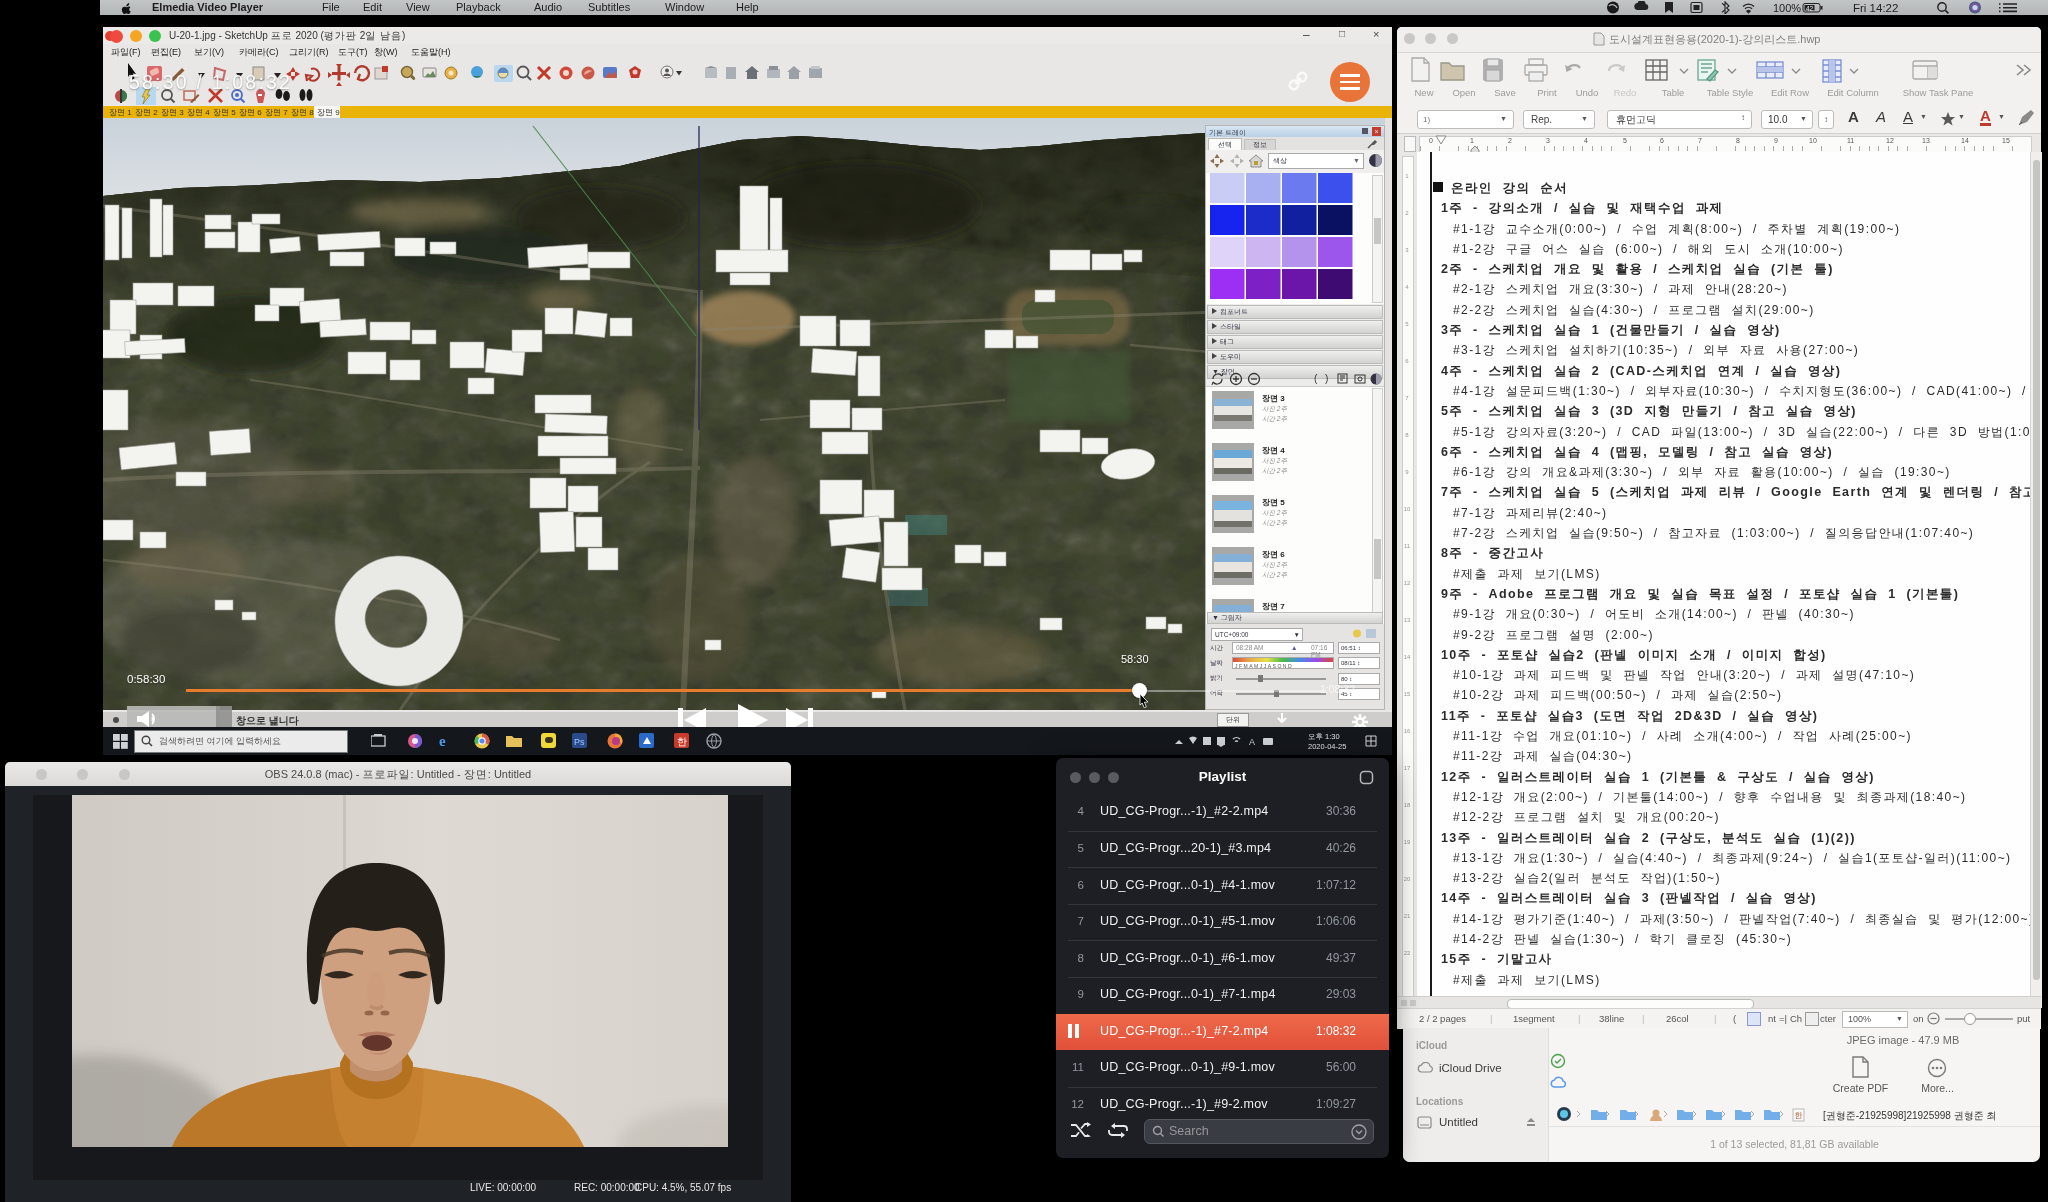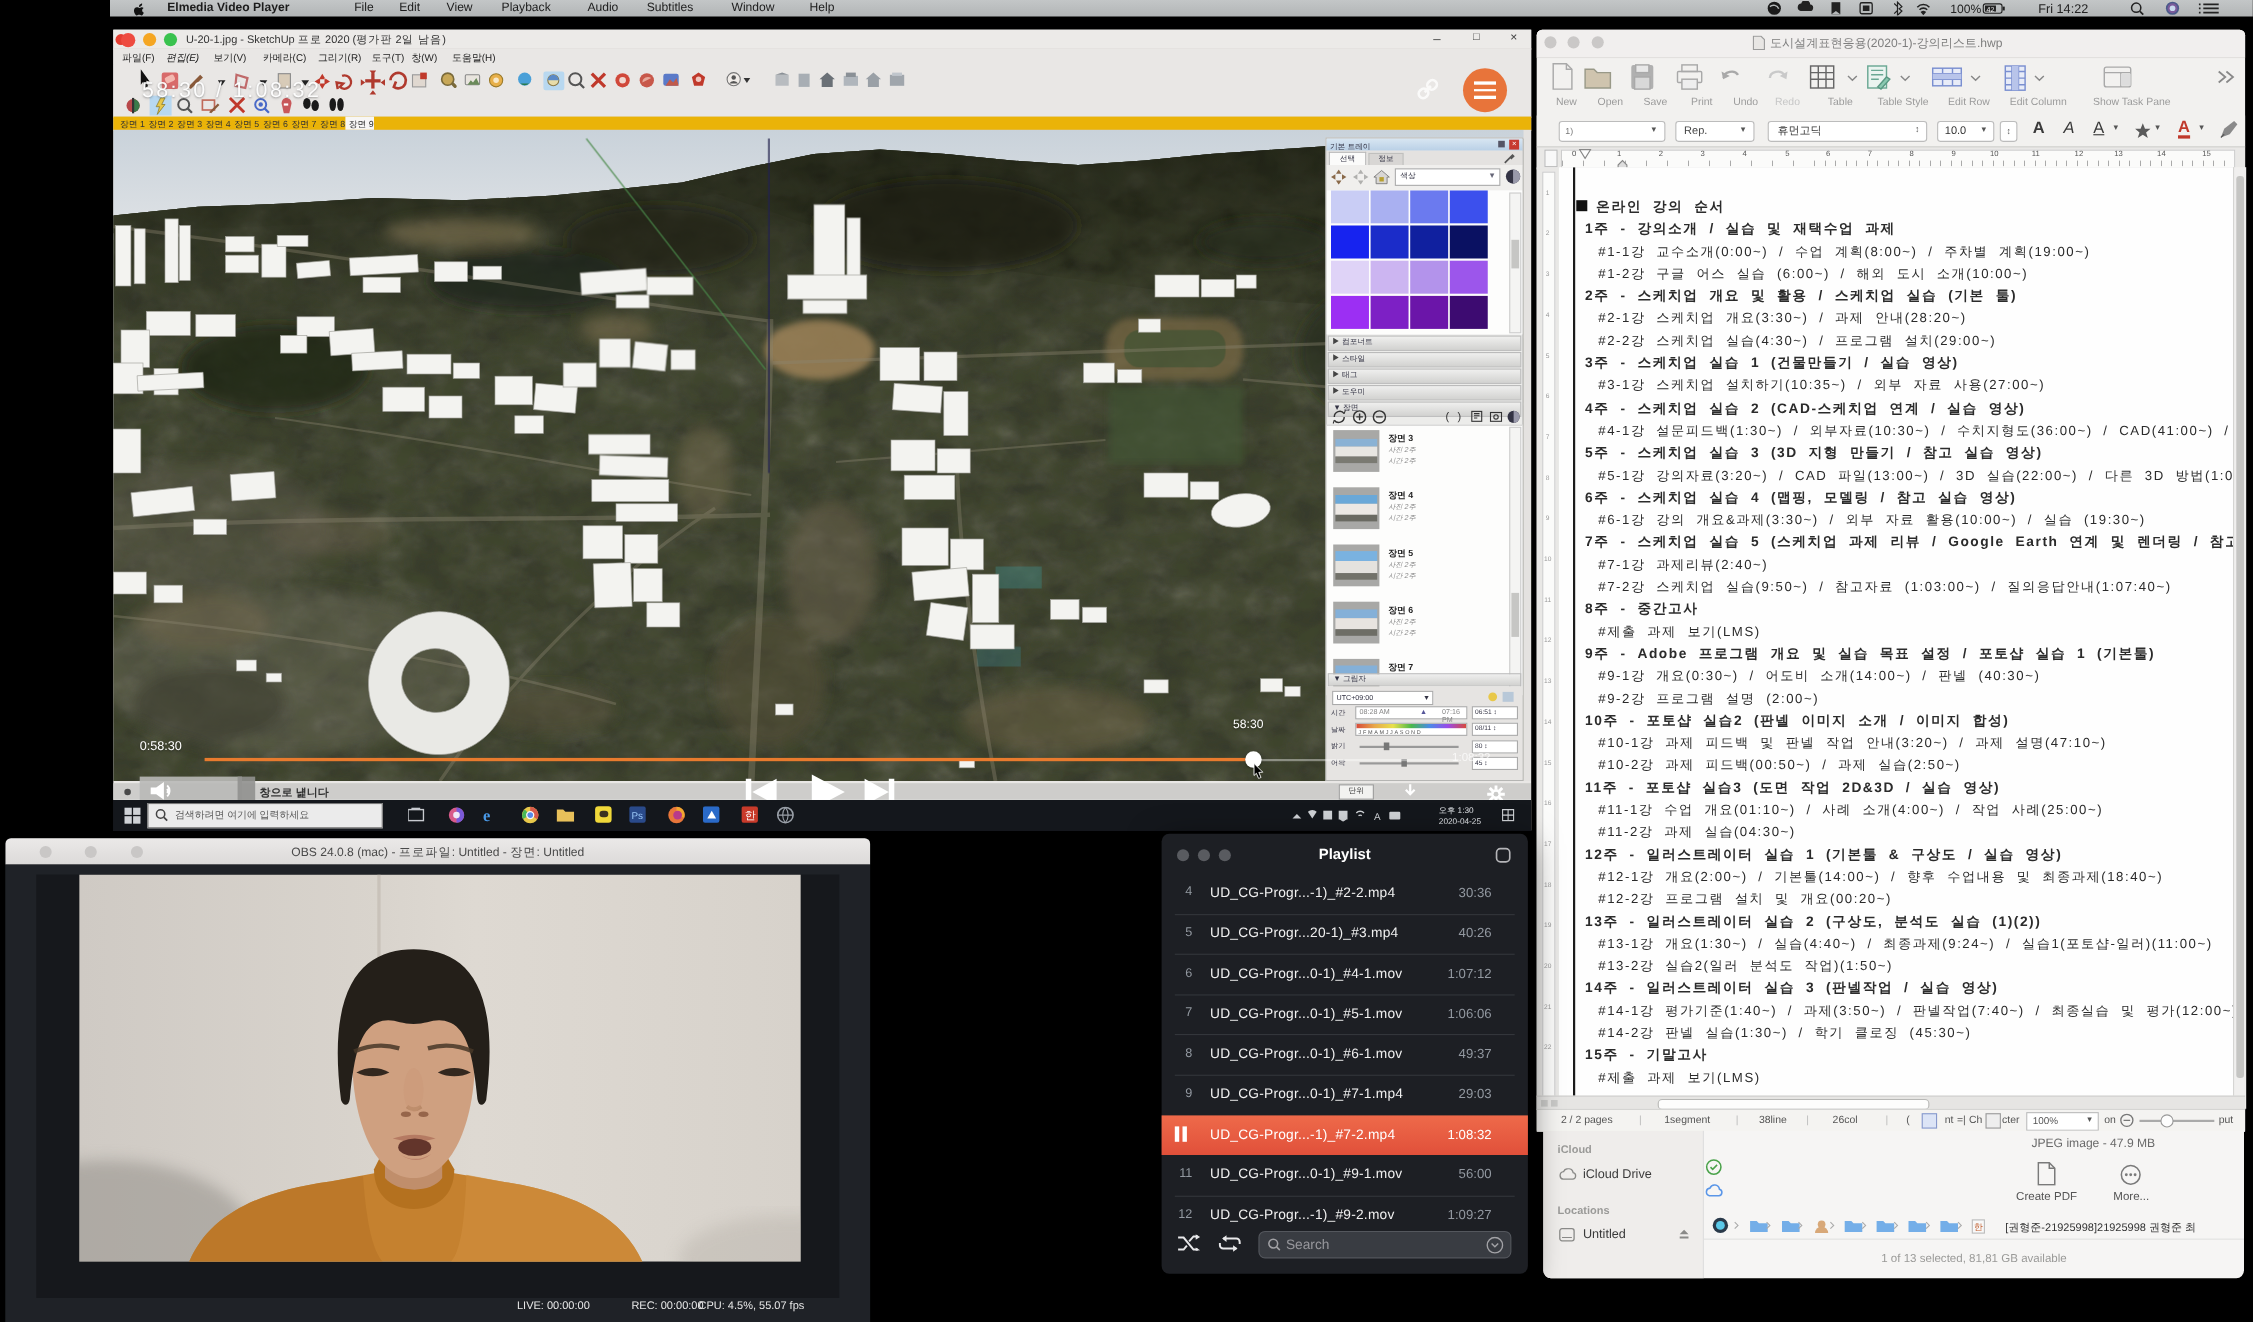--- a/index.html
+++ b/index.html
@@ -73,21 +73,21 @@
   <div class="tl" style="left:27px;top:3px;width:12px;height:12px;background:#f5a623;"></div>
   <div class="tl" style="left:46px;top:3px;width:12px;height:12px;background:#39c24e;"></div>
   <span class="txt" style="left:66px;top:2px;font-size:10px;color:#333;">U-20-1.jpg - SketchUp <span class="ko">프로</span> 2020 (<span class="ko">평가판</span> 2<span class="ko">일 남음</span>)</span>
   <span class="txt" style="left:1200px;top:1px;font-size:12px;color:#444;">–</span>
   <span class="txt" style="left:1236px;top:1px;font-size:10px;color:#444;">□</span>
   <span class="txt" style="left:1270px;top:1px;font-size:11px;color:#444;">×</span>
  </div>
 
  <div class="abs" style="left:0;top:17px;width:1289px;height:15px;background:#e9e7e5;font-size:9px;color:#222;">
   <span class="txt" style="left:8px;top:2px;">파일(F)</span>
-  <span class="txt" style="left:48px;top:2px;font-style:italic;">편집(E)</span>
+  <span class="txt" style="left:48px;top:2px;">편집(E)</span>
   <span class="txt" style="left:91px;top:2px;">보기(V)</span>
   <span class="txt" style="left:136px;top:2px;">카메라(C)</span>
   <span class="txt" style="left:186px;top:2px;">그리기(R)</span>
   <span class="txt" style="left:235px;top:2px;">도구(T)</span>
   <span class="txt" style="left:271px;top:2px;">창(W)</span>
   <span class="txt" style="left:308px;top:2px;">도움말(H)</span>
  </div>
 
  <div class="abs" style="left:0;top:32px;width:1289px;height:47px;background:#e9e7e5;border-bottom:1px solid #d8d6d4;"></div>
  <svg class="abs" style="left:0;top:32px;" width="1289" height="47" viewBox="0 0 1289 47">

